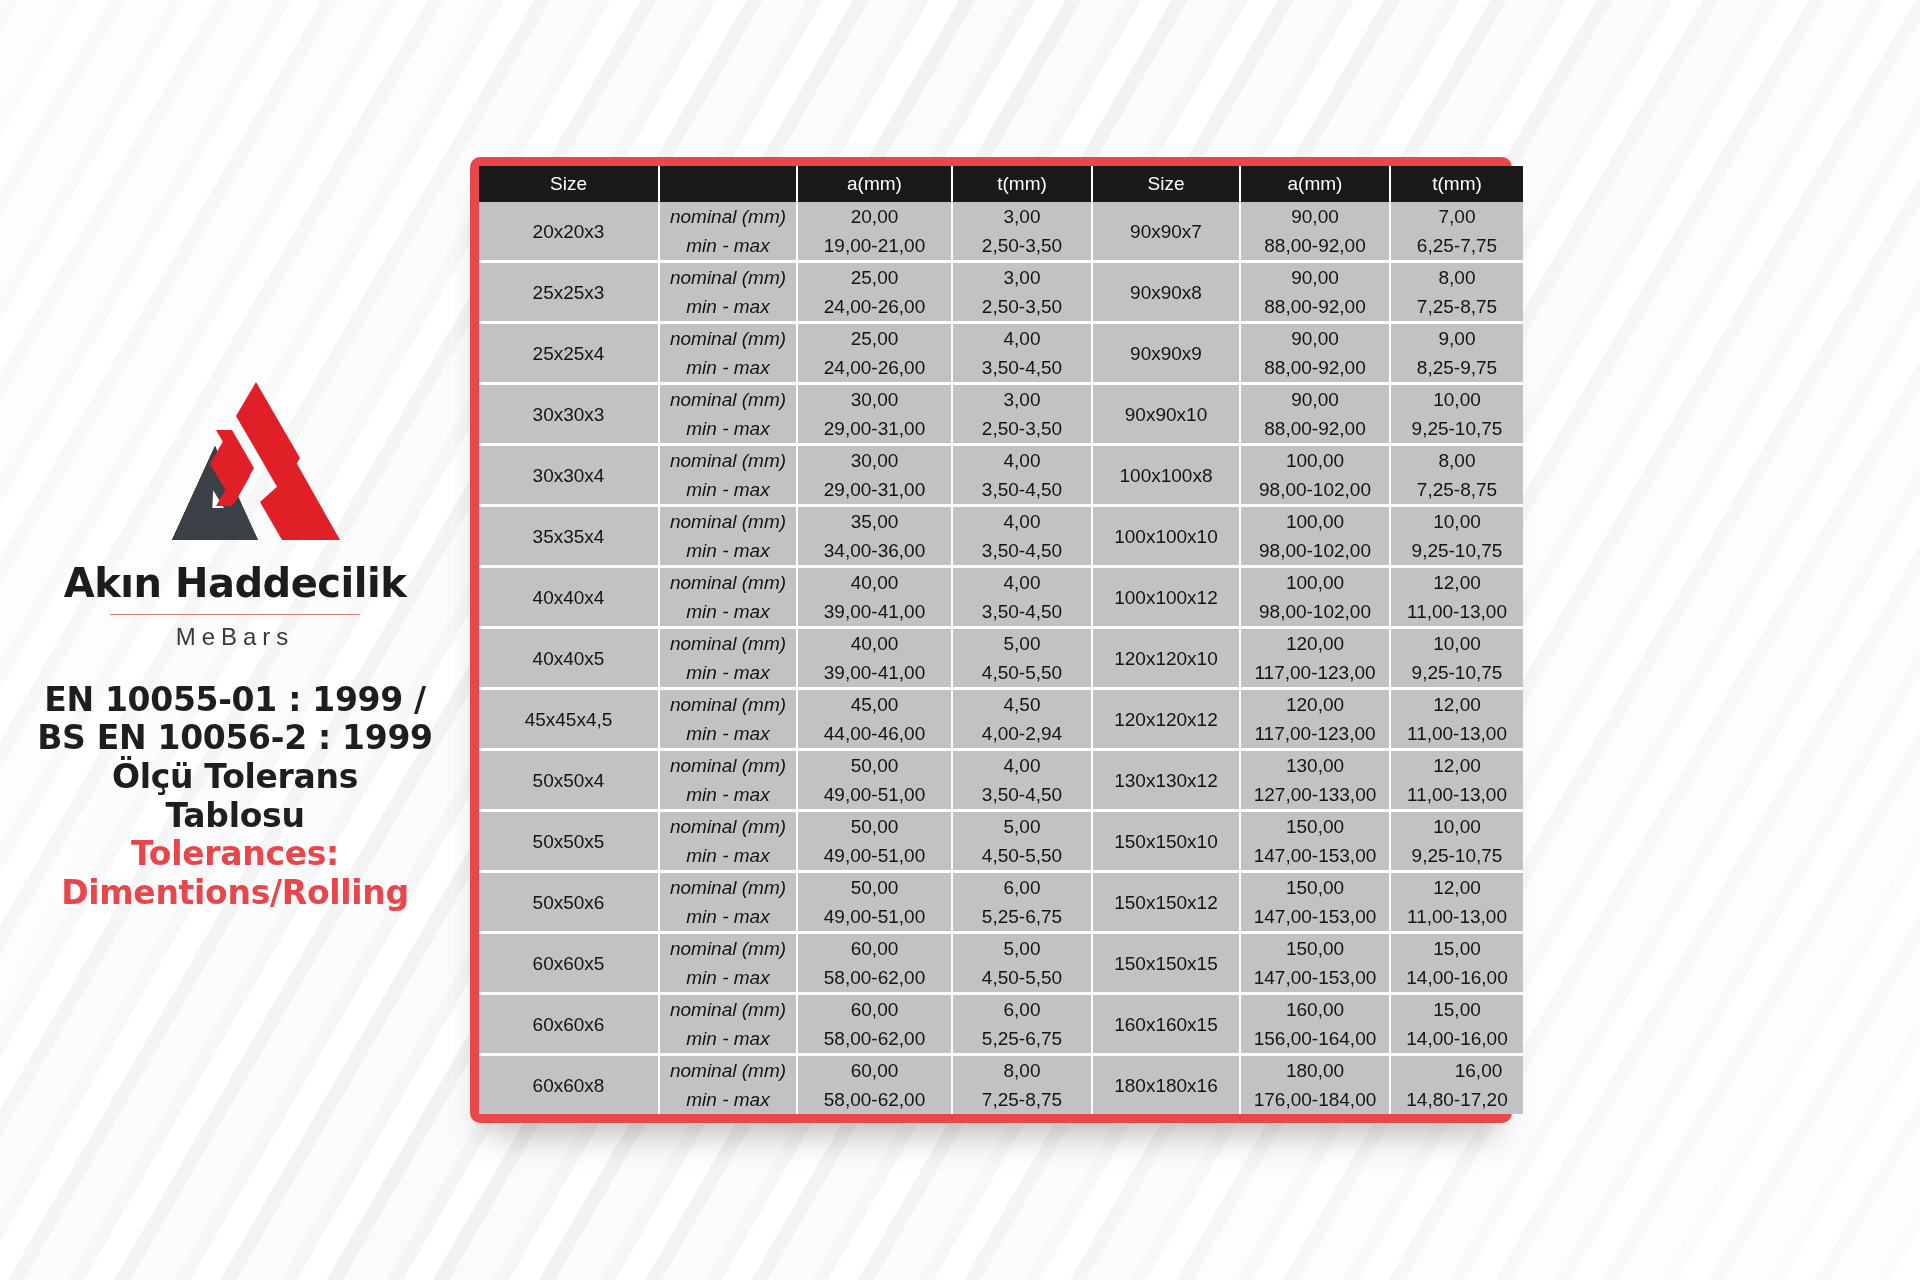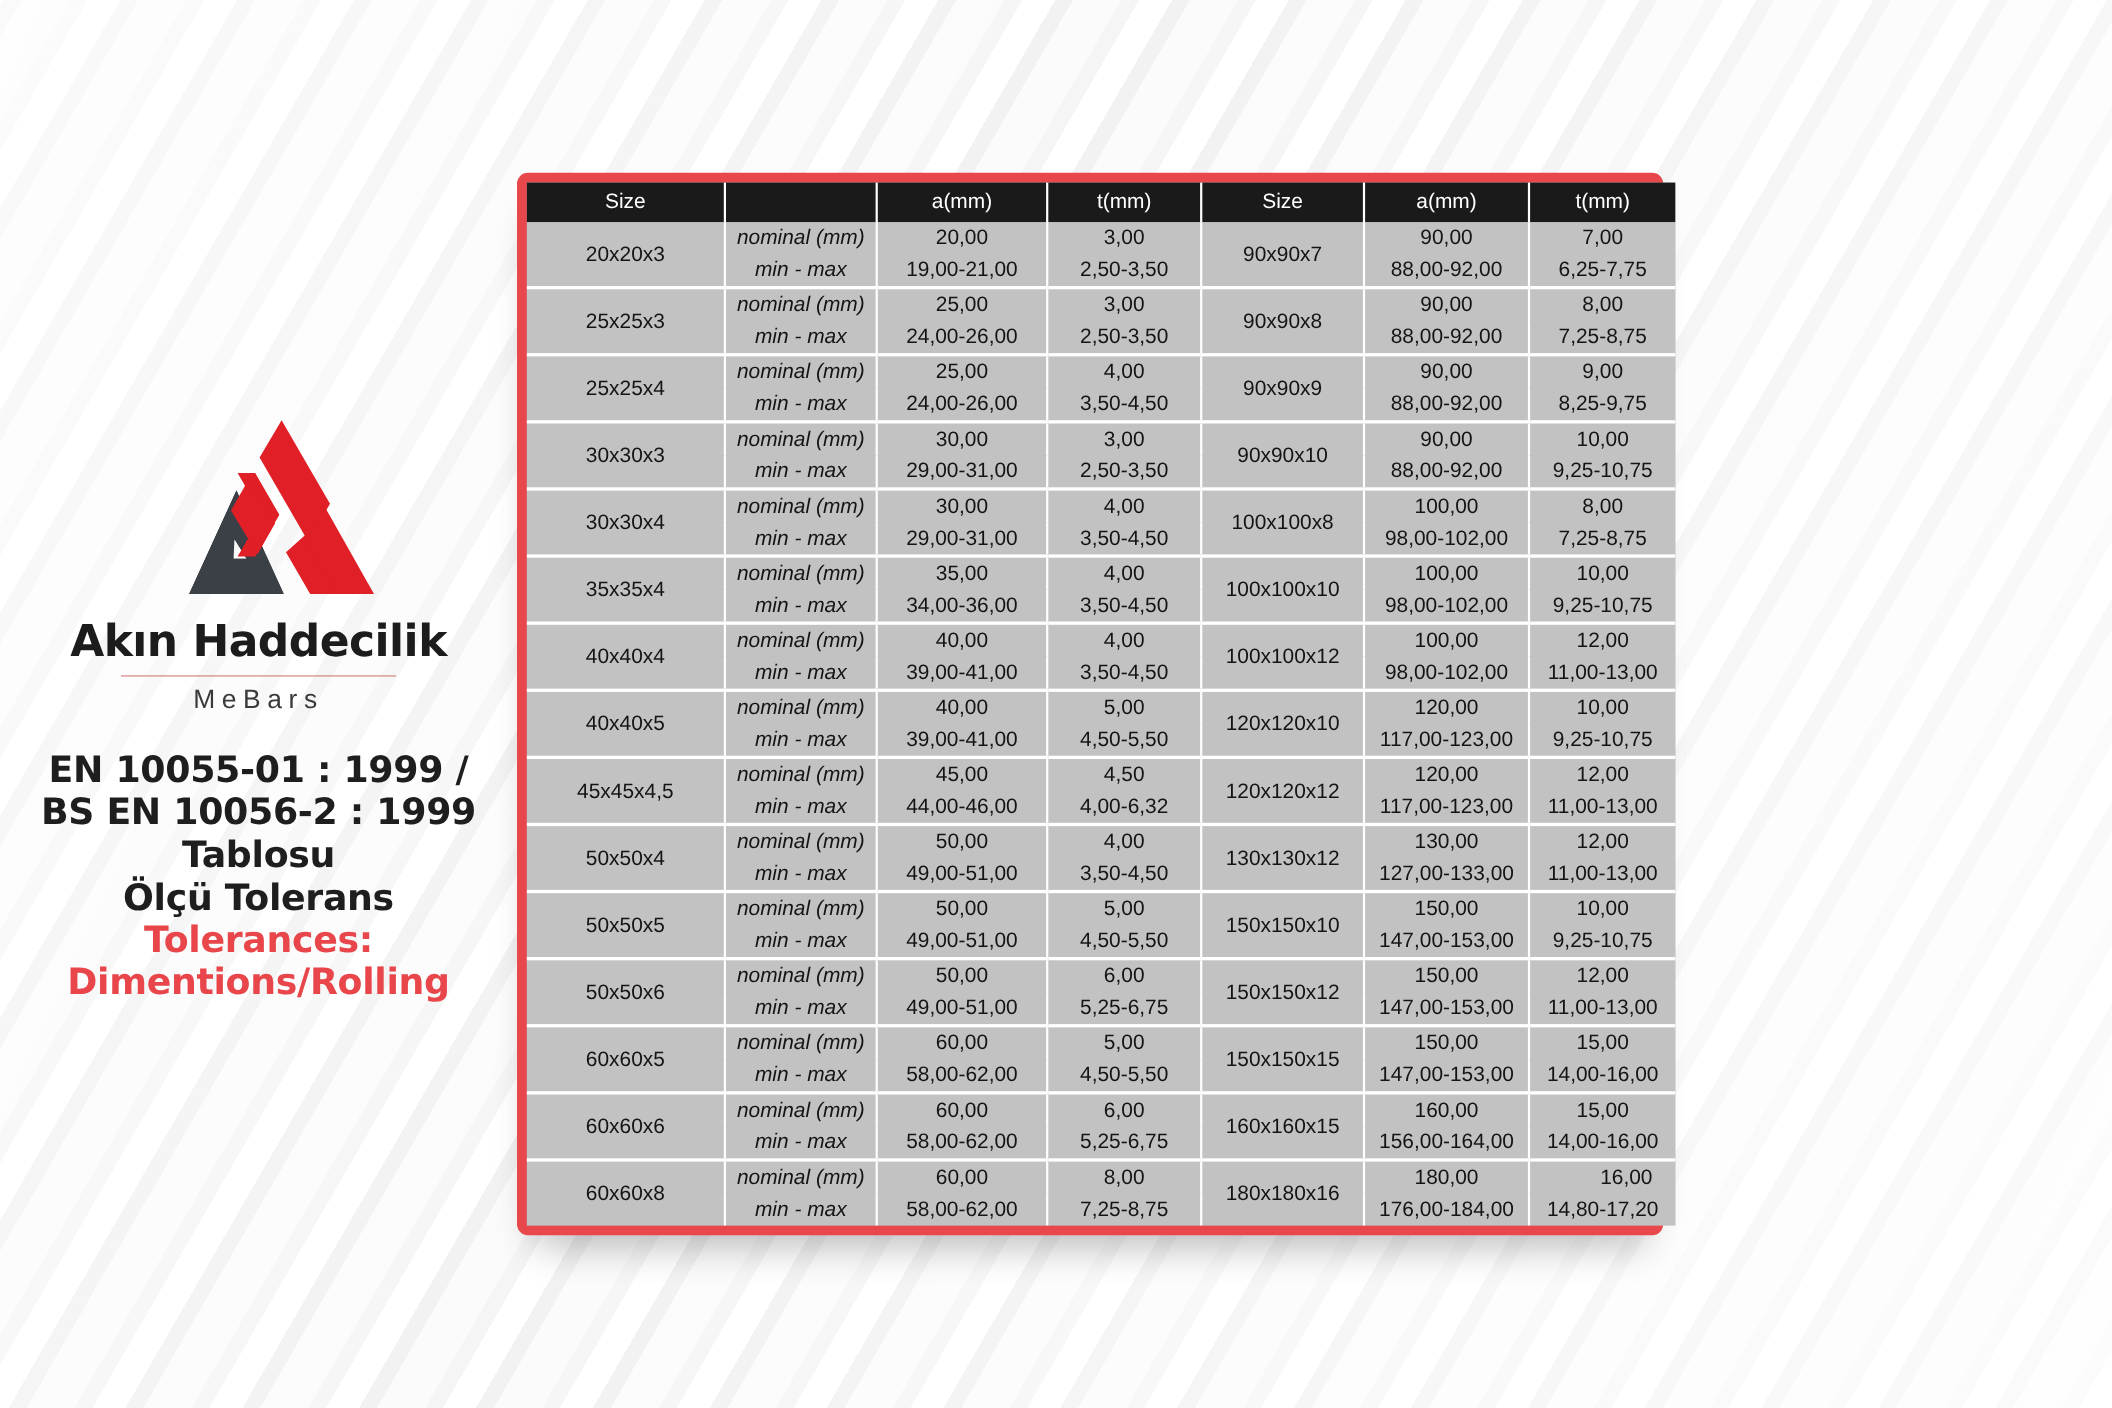--- a/index.html
+++ b/index.html
@@ -183,22 +183,22 @@
       </svg>
     </div>
 
     <div class="brand-name">Akın Haddecilik</div>
     <div class="brand-divider"></div>
     <div class="brand-sub">MeBars</div>
 
     <div class="title-block">
       <div class="title-dark">EN 10055-01 : 1999 /</div>
       <div class="title-dark">BS EN 10056-2 : 1999</div>
+      <div class="title-dark">Ölçü Tolerans</div>
       <div class="title-dark">Tablosu</div>
-      <div class="title-dark">Ölçü Tolerans</div>
       <div class="title-red">Tolerances:</div>
       <div class="title-red">Dimentions/Rolling</div>
     </div>
   </aside>
 
   <main class="table-wrap">
     <div class="table-card">
       <table class="tol">
         <colgroup>
           <col class="c-size">
@@ -354,21 +354,21 @@
               <td class="label-cell" style="border-bottom: 0px;">nominal (mm)</td>
               <td class="val-cell" style="border-bottom: 0px; margin-top: 36px;">45,00</td>
               <td class="val-cell" style="border-bottom: 0px;">4,50</td>
               <td class="rsize-cell" rowspan="2" style="border-bottom: 3px solid rgb(255, 255, 255);">120x120x12</td>
               <td class="val-cell" style="border-bottom: 0px;">120,00</td>
               <td class="val-cell" style="border-bottom: 0px;">12,00</td>
             </tr>
             <tr>
               <td class="label-cell" style="border-bottom: 3px solid rgb(255, 255, 255);">min - max</td>
               <td class="val-cell" style="border-bottom: 3px solid rgb(255, 255, 255);">44,00-46,00</td>
-              <td class="val-cell" style="border-bottom: 3px solid rgb(255, 255, 255);">4,00-6,32</td>
+              <td class="val-cell" style="border-bottom: 3px solid rgb(255, 255, 255);">4,00-2,94</td>
               <td class="val-cell" style="border-bottom: 3px solid rgb(255, 255, 255);">117,00-123,00</td>
               <td class="val-cell" style="border-bottom: 3px solid rgb(255, 255, 255);">11,00-13,00</td>
             </tr>
             <tr>
               <td class="size-cell" rowspan="2" style="border-bottom: 3px solid rgb(255, 255, 255);">50x50x4</td>
               <td class="label-cell" style="border-bottom: 0px;">nominal (mm)</td>
               <td class="val-cell" style="border-bottom: 0px;">50,00</td>
               <td class="val-cell" style="border-bottom: 0px;">4,00</td>
               <td class="rsize-cell" rowspan="2" style="border-bottom: 3px solid rgb(255, 255, 255);">130x130x12</td>
               <td class="val-cell" style="border-bottom: 0px;">130,00</td>

